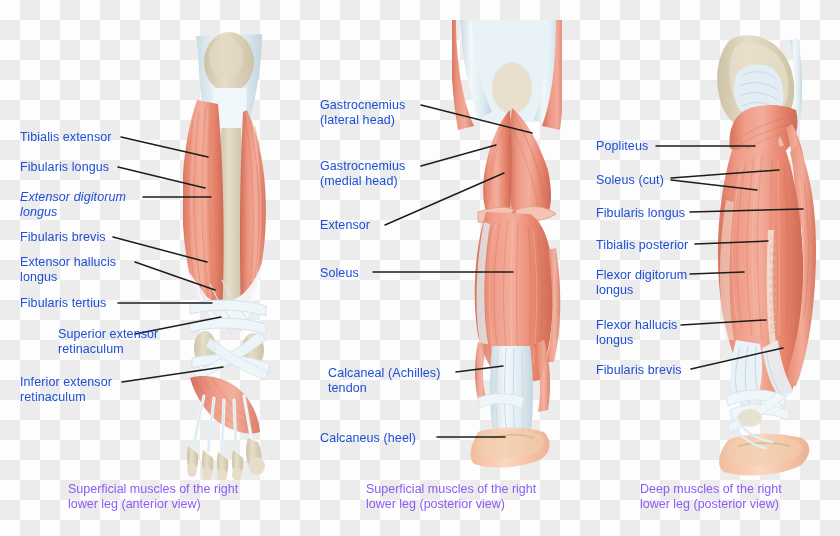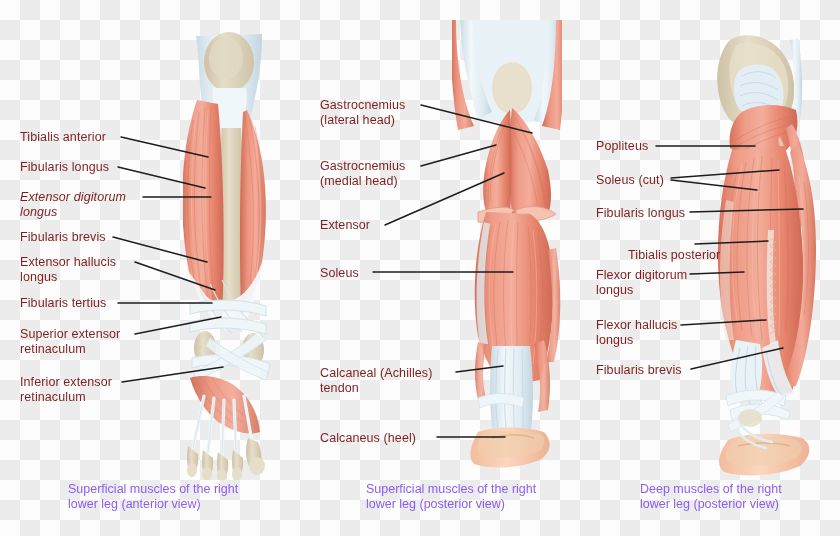--- a/index.html
+++ b/index.html
@@ -13,21 +13,21 @@
     background-size:40px 40px;
     background-position:0 0,20px 20px;
     overflow:hidden;
   }
   #stage{position:relative;width:840px;height:536px;}
 
   .label{
     position:absolute;
     font-size:12.5px;
     line-height:14.5px;
-    color:#7f1d1d;
+    color:#1d4ed8;
     white-space:pre-line;
     letter-spacing:0.1px;
   }
   .caption{
     position:absolute;
     font-size:12.5px;
     line-height:15px;
     color:#8b5cf6;
     white-space:pre-line;
   }
@@ -340,47 +340,47 @@
       <line x1="671" y1="178" x2="779" y2="170"></line>
       <line x1="671" y1="180" x2="757" y2="190"></line>
       <line x1="690" y1="212" x2="803" y2="209"></line>
       <line x1="695" y1="244" x2="768" y2="241"></line>
       <line x1="690" y1="274" x2="744" y2="272"></line>
       <line x1="681" y1="325" x2="766" y2="320"></line>
       <line x1="691" y1="369" x2="783" y2="348"></line>
     </g>
   </svg>
 
-  <div class="label" style="left:20px;top:130px;">Tibialis anterior</div>
+  <div class="label" style="left:20px;top:130px;">Tibialis extensor</div>
   <div class="label" style="left:20px;top:160px;">Fibularis longus</div>
   <div class="label" style="left:20px;top:190px;font-style:italic;">Extensor digitorum
 longus</div>
   <div class="label" style="left:20px;top:230px;">Fibularis brevis</div>
   <div class="label" style="left:20px;top:255px;">Extensor hallucis
 longus</div>
   <div class="label" style="left:20px;top:296px;">Fibularis tertius</div>
-  <div class="label" style="left:20px;top:327px;">Superior extensor
+  <div class="label" style="left:20px;top:327px;padding-left:38px;">Superior extensor
 retinaculum</div>
   <div class="label" style="left:20px;top:375px;">Inferior extensor
 retinaculum</div>
 
   <div class="label" style="left:320px;top:98px;">Gastrocnemius
 (lateral head)</div>
   <div class="label" style="left:320px;top:159px;">Gastrocnemius
 (medial head)</div>
   <div class="label" style="left:320px;top:218px;">Extensor</div>
   <div class="label" style="left:320px;top:266px;">Soleus</div>
-  <div class="label" style="left:320px;top:366px;">Calcaneal (Achilles)
+  <div class="label" style="left:320px;top:366px;padding-left:8px;">Calcaneal (Achilles)
 tendon</div>
   <div class="label" style="left:320px;top:431px;">Calcaneus (heel)</div>
 
   <div class="label" style="left:596px;top:139px;">Popliteus</div>
   <div class="label" style="left:596px;top:173px;">Soleus (cut)</div>
   <div class="label" style="left:596px;top:206px;">Fibularis longus</div>
-  <div class="label" style="left:596px;top:248px;margin-left:32px;">Tibialis posterior</div>
+  <div class="label" style="left:596px;top:238px;">Tibialis posterior</div>
   <div class="label" style="left:596px;top:268px;">Flexor digitorum
 longus</div>
   <div class="label" style="left:596px;top:318px;">Flexor hallucis
 longus</div>
   <div class="label" style="left:596px;top:363px;">Fibularis brevis</div>
 
   <div class="caption" style="left:68px;top:482px;">Superficial muscles of the right
 lower leg (anterior view)</div>
   <div class="caption" style="left:366px;top:482px;">Superficial muscles of the right
 lower leg (posterior view)</div>

